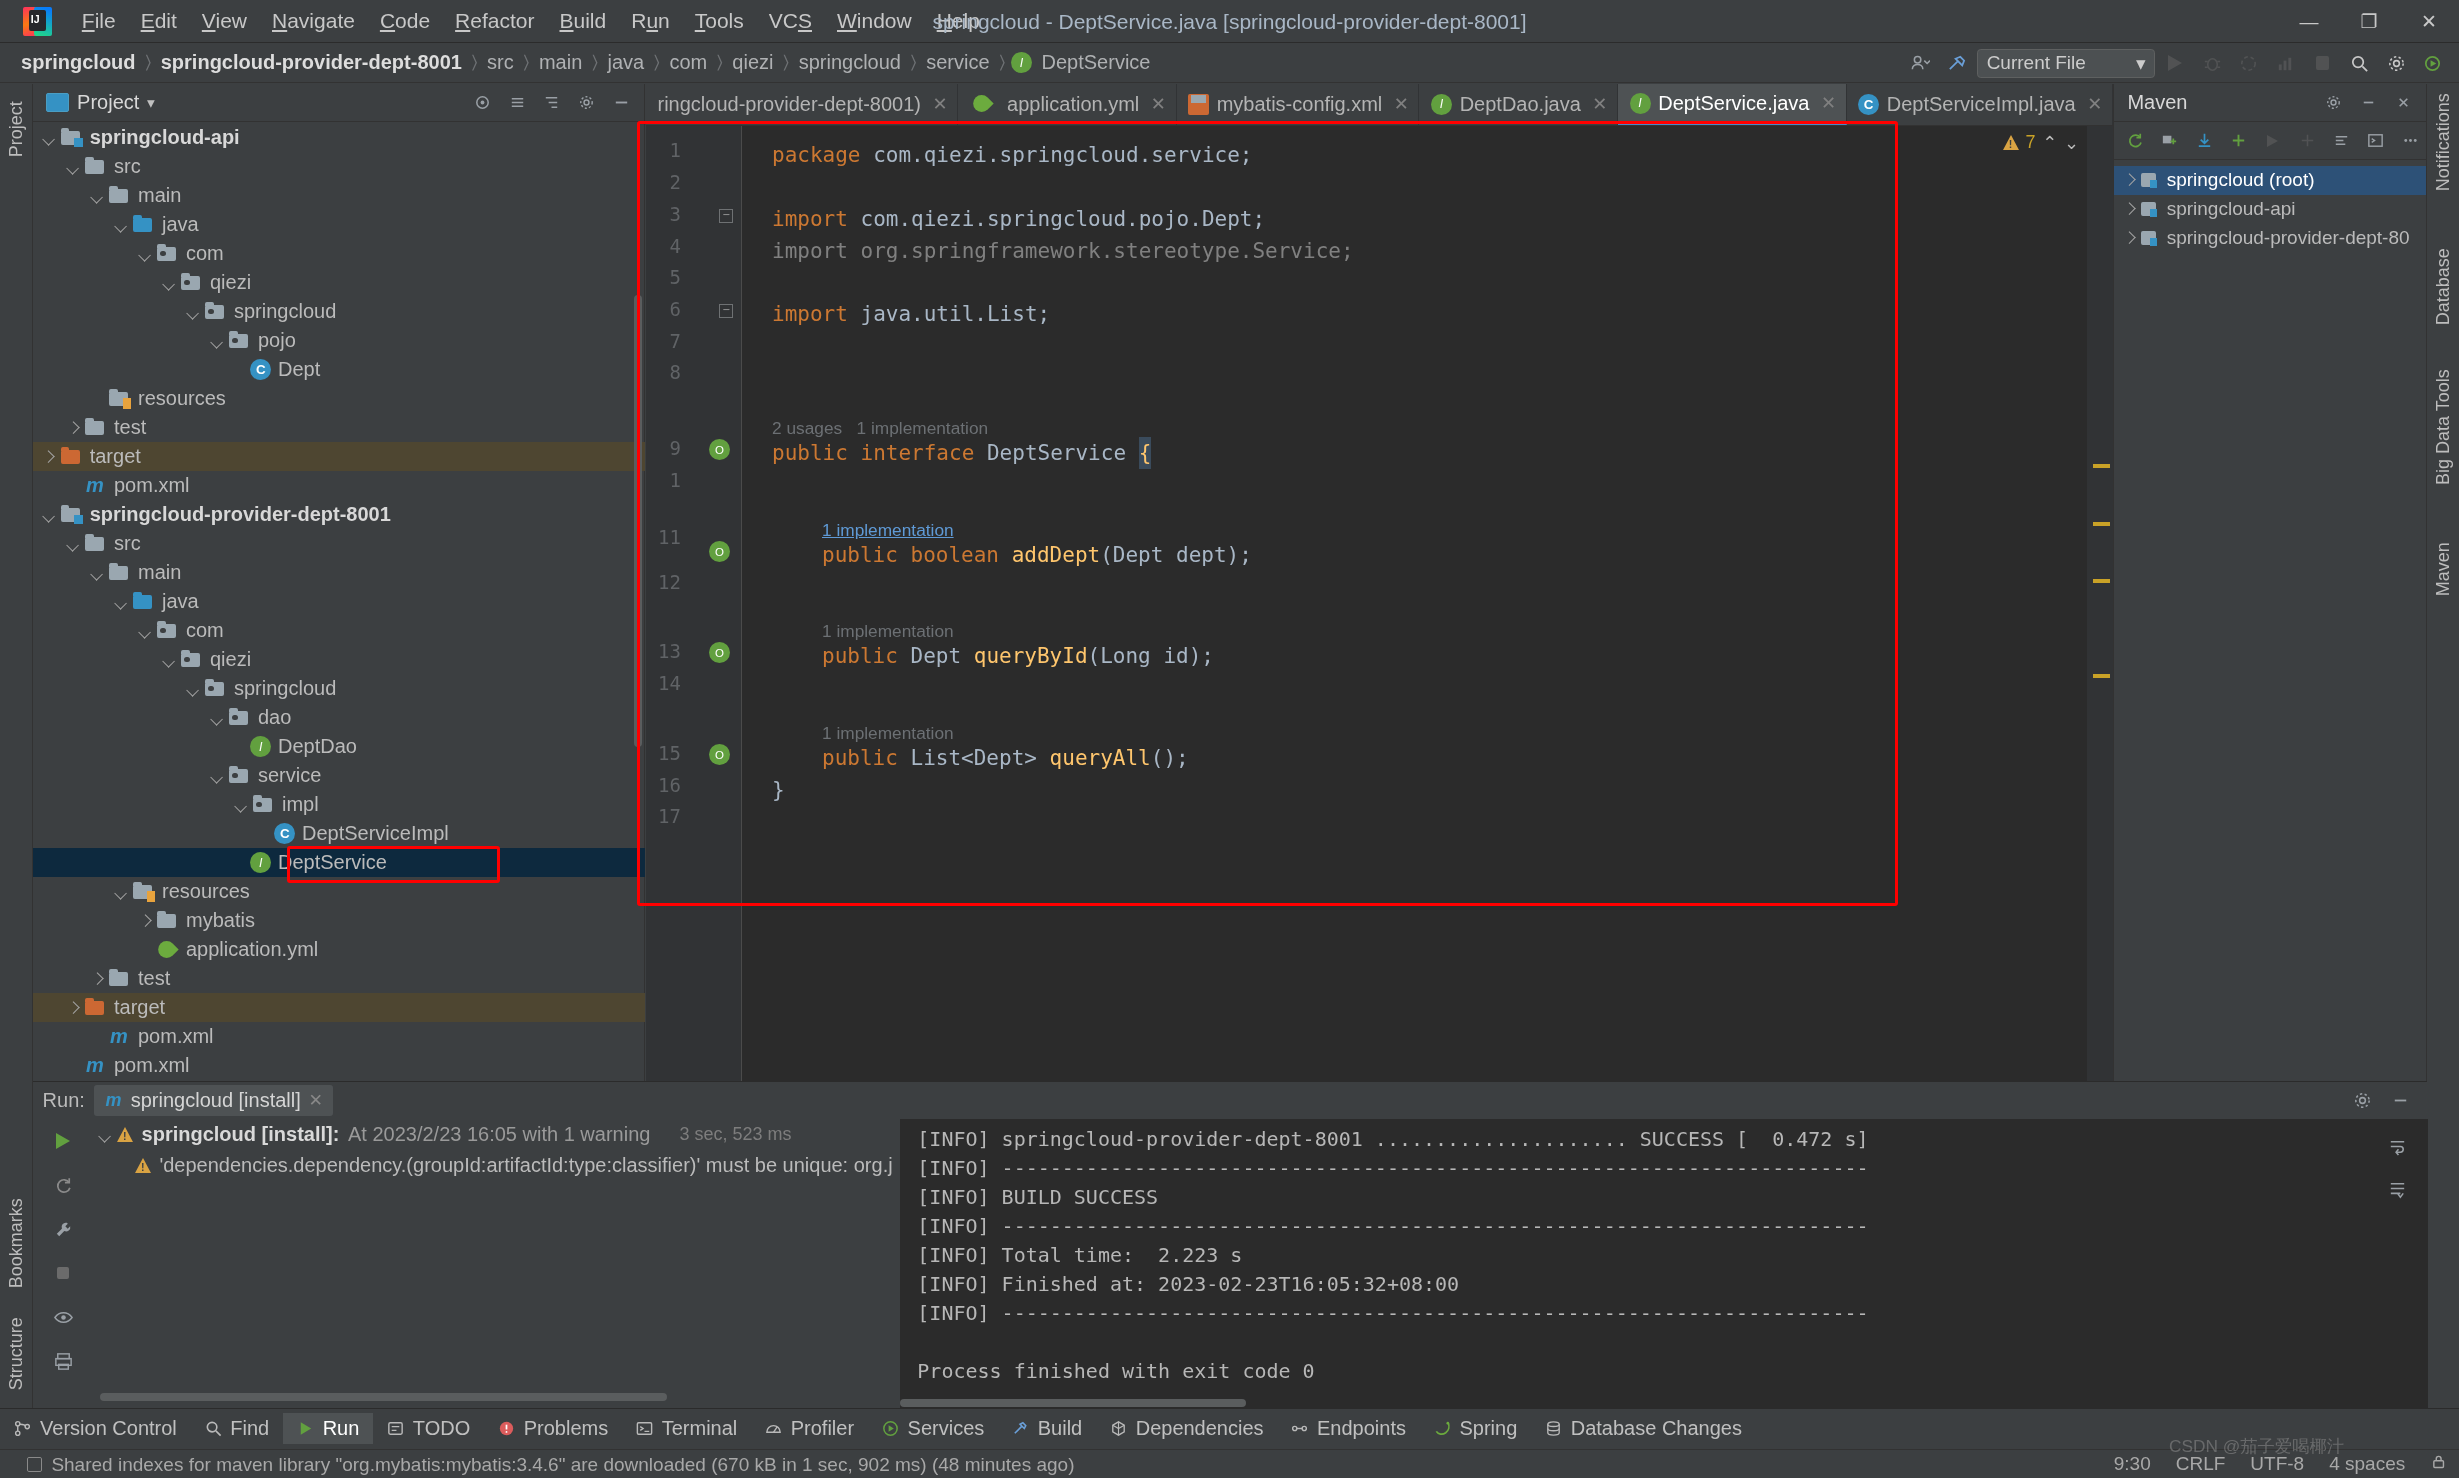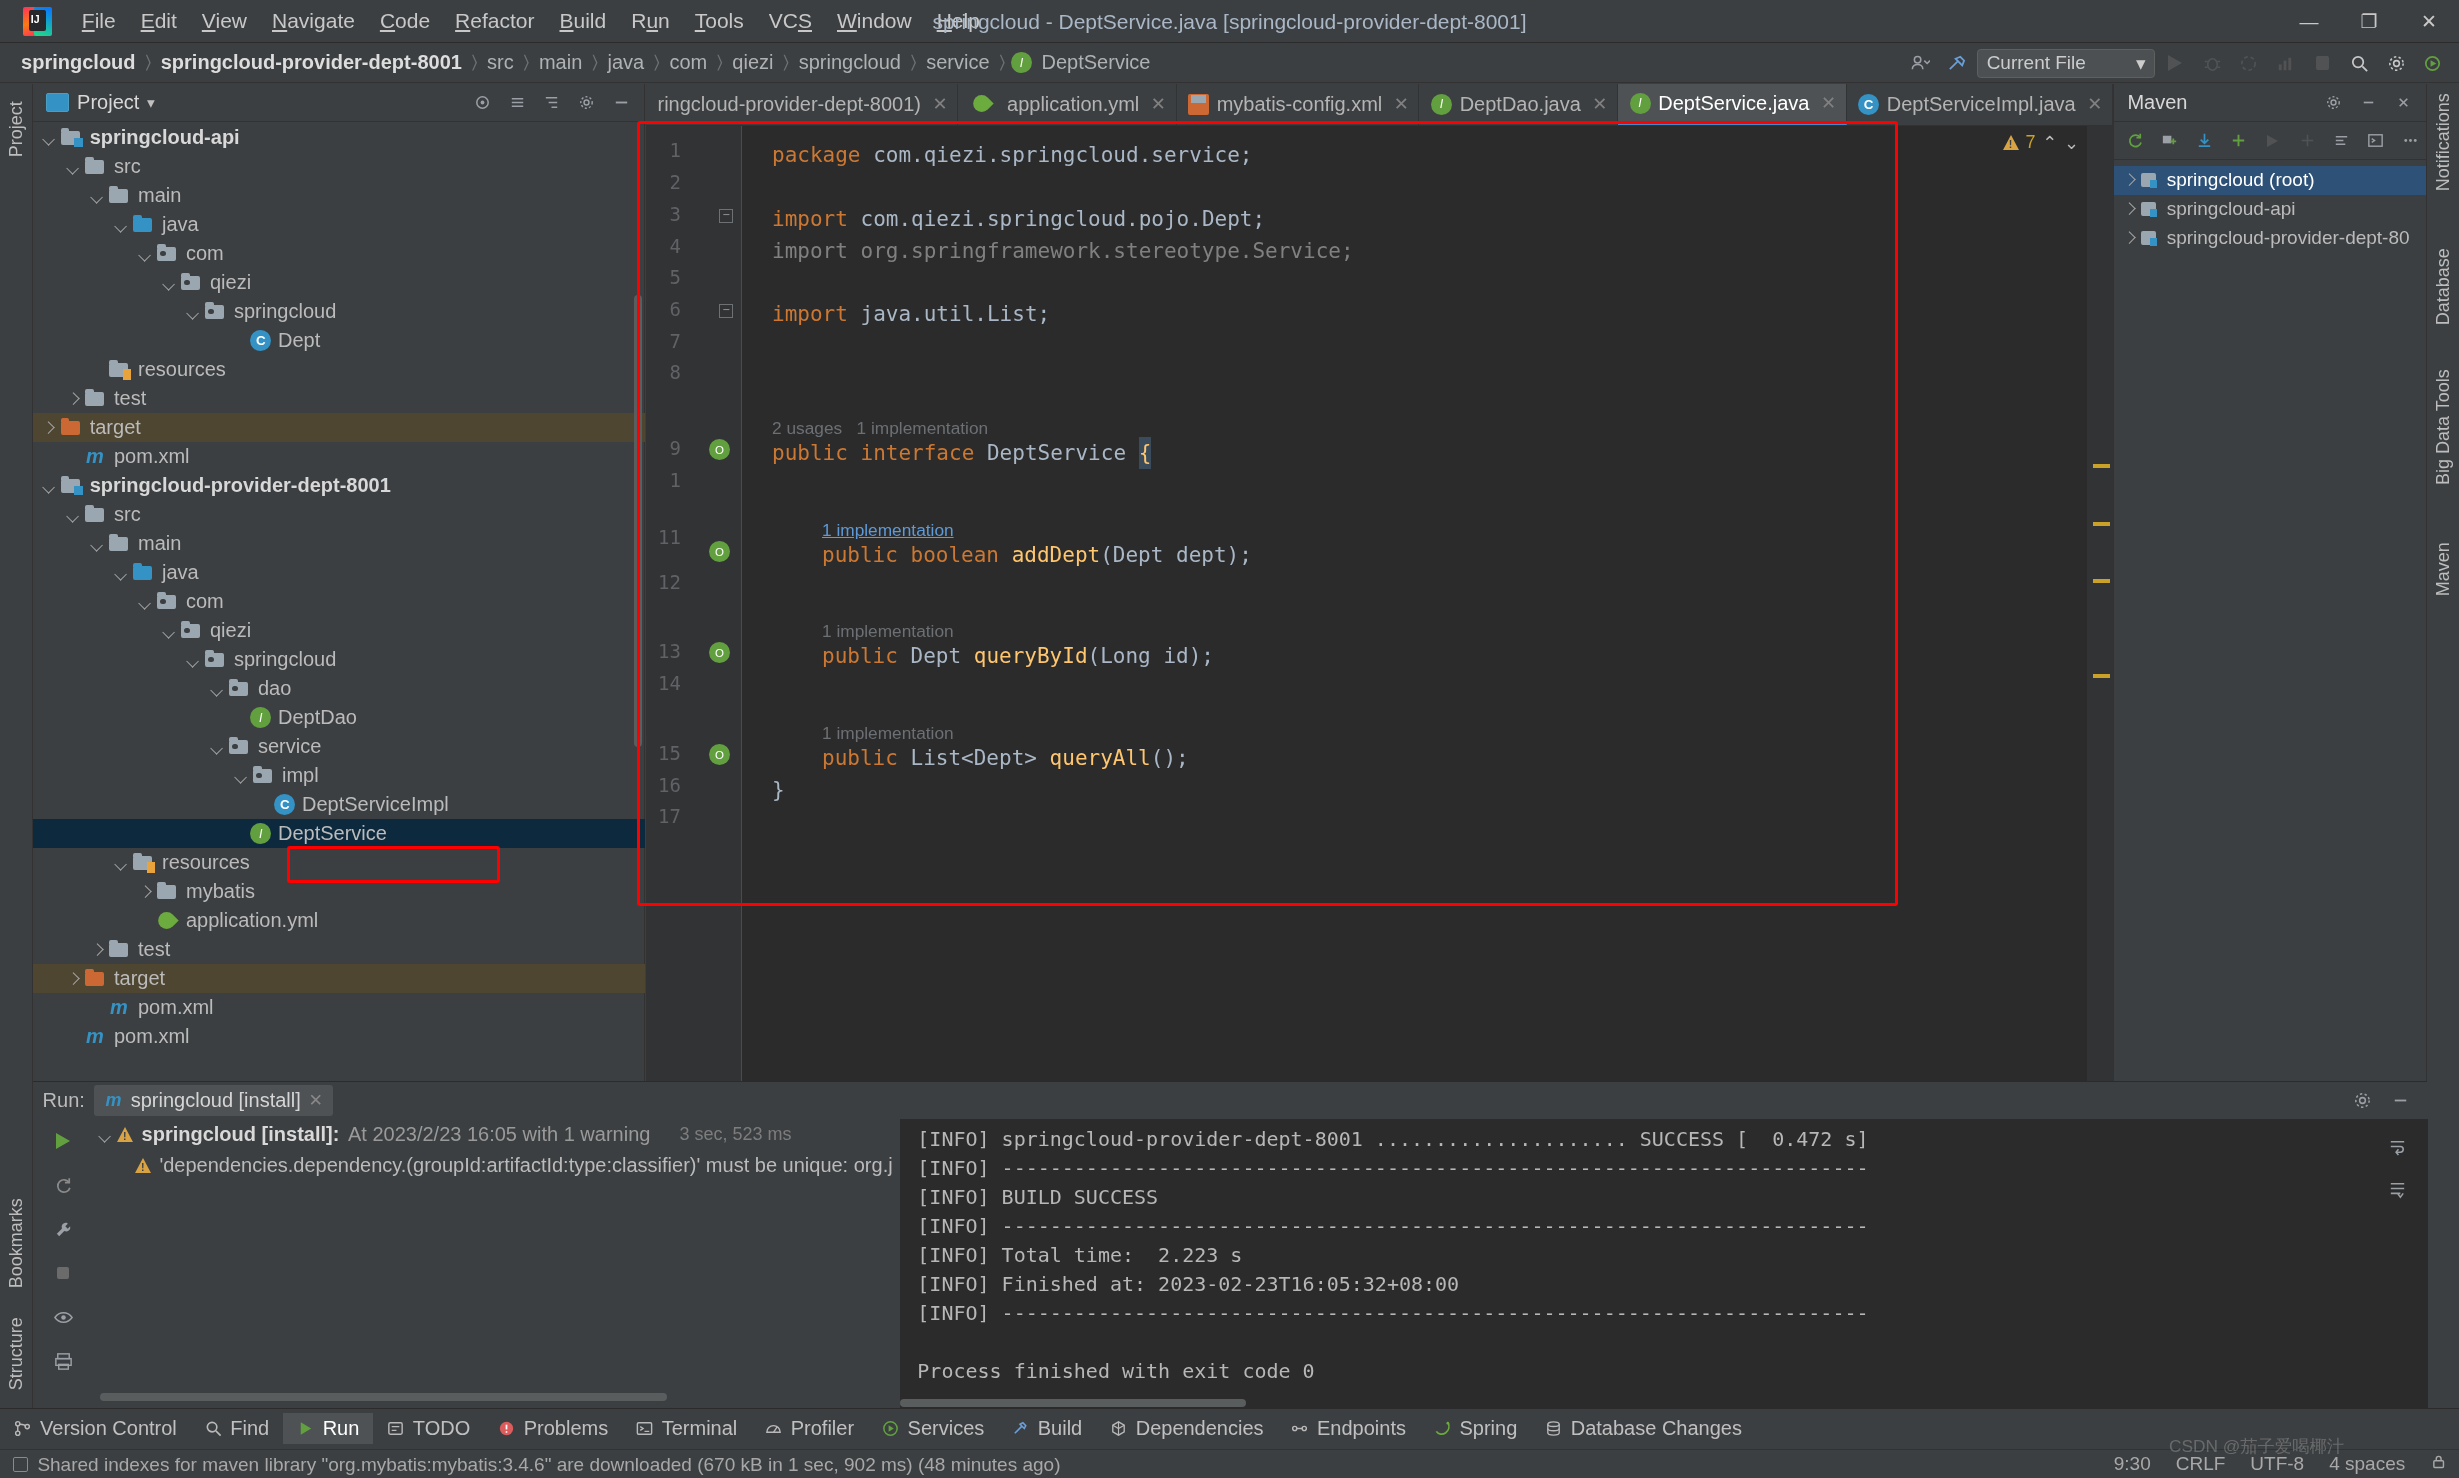--- a/index.html
+++ b/index.html
@@ -204,20 +204,21 @@
     background:#3c3f41; display:flex; align-items:center; border-top:1px solid #2b2b2b;
   }
   .twbtn{ display:flex; align-items:center; gap:7.7px; font-size:20px; color:#c0c0c0; padding:3.8px 13.4px; white-space:nowrap;}
   .twbtn.active{ background:#4e5254; color:#fff;}
 
   
   #statusbar{
     position:absolute; left:0; top:1449px; width:2459px; height:30px;
     background:#3c3f41; display:flex; align-items:center; font-size:19px; color:#a8a8a8;
     border-top:1px solid #323232;
+    padding-left:14px;
   }
   #statusbar .left{ display:flex; align-items:center; gap:9.6px; margin-left:13.4px;}
   #statusbar .right{ position:absolute; right:11.5px; display:flex; align-items:center; gap:25px;}
   .wm{ position:absolute; right:115px; top:1434px; color:#8d8d8d; font-size:17.3px; opacity:.55; }
 
   .ylwtri{ width:0;height:0;border-left:8.6px solid transparent;border-right:8.6px solid transparent;border-bottom:15.4px solid #d9a343; position:relative; flex:none;}
   .ylwtri:after{content:"!";position:absolute;left:-1.9px;top:2.9px;font-size:10.6px;color:#3c3f41;font-weight:bold;}
   .playtri{ width:0;height:0;border-top:8.6px solid transparent;border-bottom:8.6px solid transparent;border-left:14.4px solid #62a03f; flex:none;}
 </style>
 </head>
@@ -435,20 +436,30 @@
       </div>
       <div class="trow">
         <span style="display:inline-block;width:152px"></span>
         <span class="arrow down"></span>
         <span class="ico">
           <span class="folder">
             <span class="dot"></span>
           </span>
         </span>
         <span class="lbl">springcloud</span>
+      </div>
+      <div class="trow">
+        <span style="display:inline-block;width:176px"></span>
+        <span class="arrow down"></span>
+        <span class="ico">
+          <span class="folder">
+            <span class="dot"></span>
+          </span>
+        </span>
+        <span class="lbl">pojo</span>
       </div>
       <div class="trow">
         <span style="display:inline-block;width:200px"></span>
         <span class="arrow"></span>
         <span class="cls-ico">C</span>
         <span class="lbl">Dept</span>
       </div>
       <div class="trow">
         <span style="display:inline-block;width:56px"></span>
         <span class="arrow"></span>

